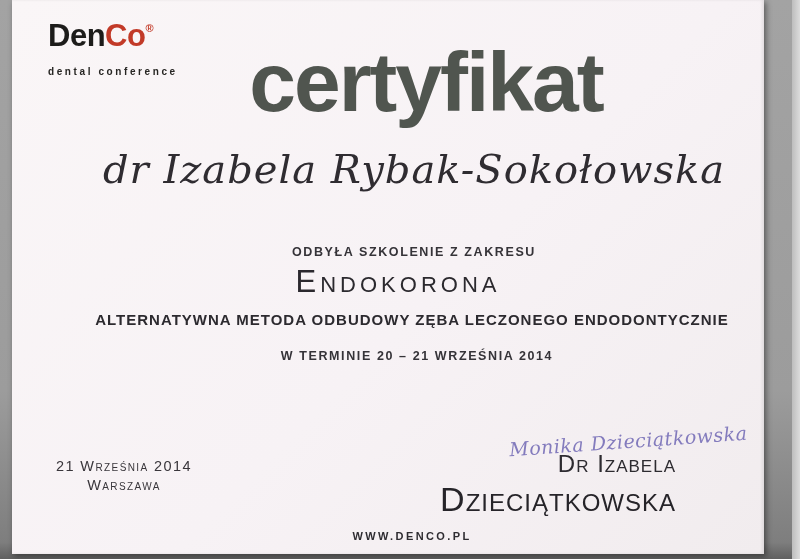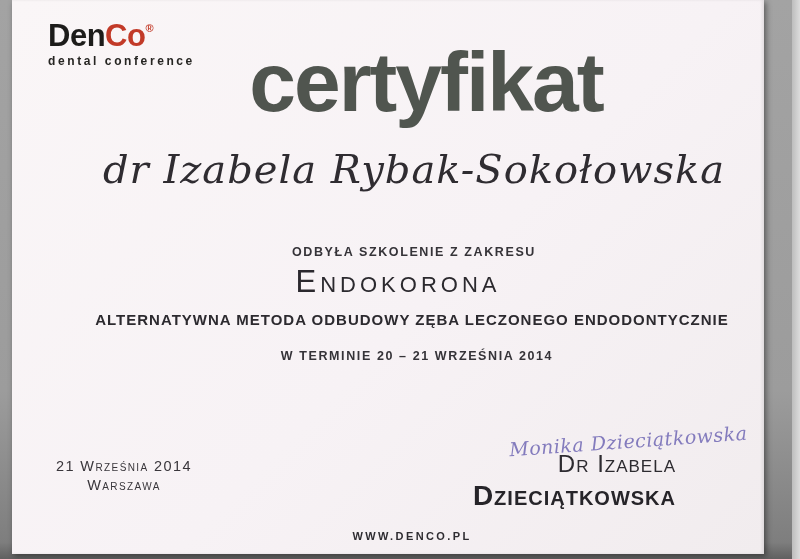--- a/index.html
+++ b/index.html
@@ -26,22 +26,22 @@
   }
 
   
   .logo { position: absolute; left: 36px; top: 20px; }
   .logo-word {
     font-size: 31px; font-weight: bold; letter-spacing: -0.5px;
     line-height: 1.05;
   }
   .logo-reg { font-size: 11px; vertical-align: 14px; font-weight: bold; }
   .logo-tagline {
-    margin-top: 1px;
-    font-size: 12px; font-weight: bold; letter-spacing: 2.6px;
+    margin-top: 13px;
+    font-size: 10px; font-weight: bold; letter-spacing: 2.6px;
     color: #262522; white-space: nowrap;
   }
 
   
   .center-line { position: absolute; left: 0; width: 800px; text-align: center; white-space: nowrap; }
 
   .cert-title {
     top: 34px;
     font-size: 84px; font-weight: bold; letter-spacing: -2px;
     transform: translateX(14px);
@@ -100,21 +100,21 @@
     white-space: nowrap;
   }
   .signatory { position: absolute; right: 88px; top: 450px; text-align: right; }
   .signatory-line1 {
     font-variant: small-caps;
     font-size: 24px; font-weight: 500; letter-spacing: 1px; color: #2d2b30;
   }
   .signatory-line2 {
     margin-top: 2px;
     font-variant: small-caps;
-    font-size: 28px; font-weight: 700; letter-spacing: 1px; color: #262429;
+    font-size: 34px; font-weight: 400; letter-spacing: 1px; color: #262429;
   }
 
   
   .website {
     top: 530px;
     font-size: 11px; font-weight: bold; letter-spacing: 2.4px; color: #2e2c31;
   }
 </style>
 </head>
 <body>

